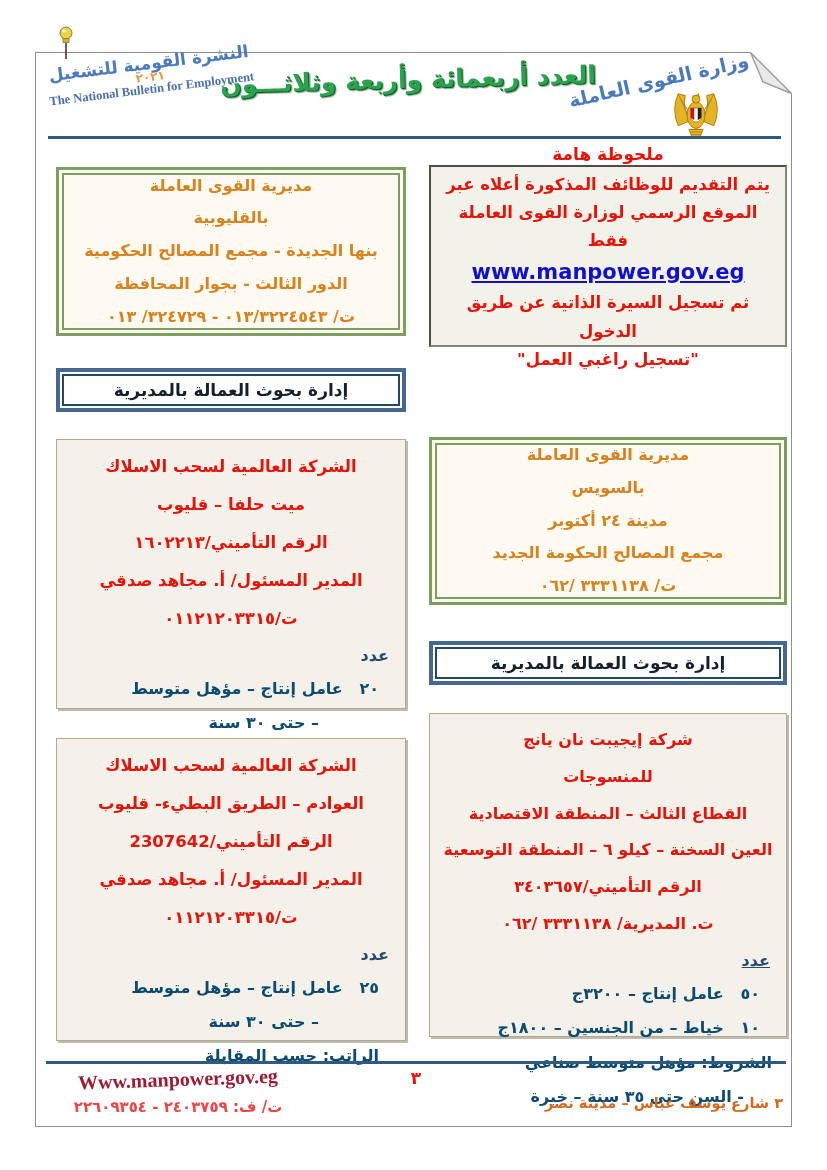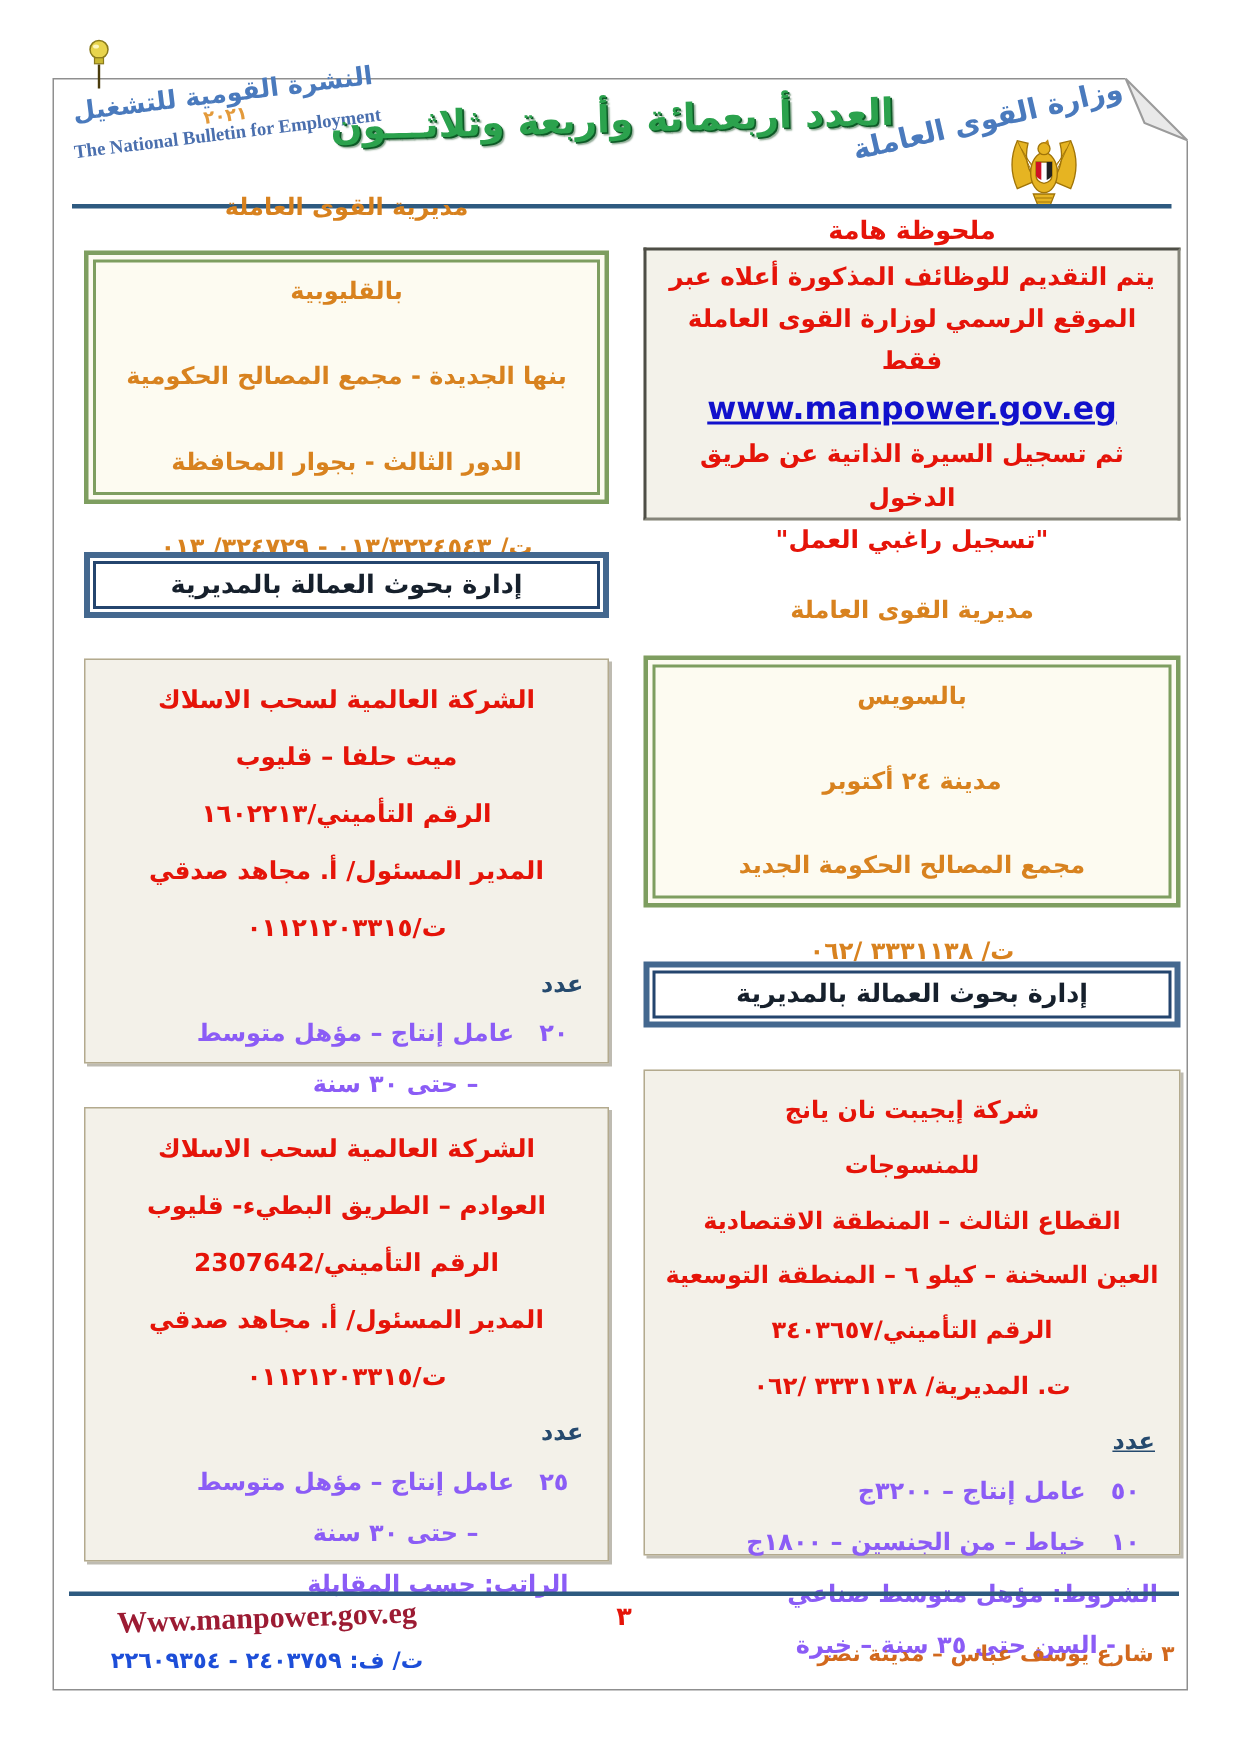--- a/index.html
+++ b/index.html
@@ -30,21 +30,21 @@
   .eagle{left:633px;top:39px;}
   .pushpin{left:21px;top:-27px;}
   .hdr-rule{left:12px;top:83px;width:733px;height:3px;background:#2e5a80;}
 
   
   .green-box{border:3px solid #7e9e60;background:#fdfbf1;padding:3px;}
   .green-inner{
     border:2px solid #7e9e60;height:100%;box-sizing:border-box;
     display:flex;flex-direction:column;justify-content:center;
     direction:rtl;text-align:center;font-weight:bold;font-size:16px;
-    color:#d8821f;line-height:2.05;gap:24px;
+    color:#d8821f;line-height:2.05;
   }
   .box-qalyubia{left:20px;top:114px;width:350px;height:169px;}
   .box-suez{left:393px;top:384px;width:358px;height:168px;}
 
   
   .banner{border:4px solid #44688f;background:#ffffff;padding:2px;}
   .banner-inner{
     border:2px solid #24456e;text-align:center;direction:rtl;
     font-weight:bold;font-size:17px;color:#16202c;padding:4px 0;
   }
@@ -56,40 +56,40 @@
     border:1px solid #b3aa8e;background:#f3f1e9;direction:rtl;
     box-shadow:2px 2px 0 rgba(125,120,100,.5);padding:8px 6px 10px;
   }
   .job-l1{left:20px;top:386px;width:350px;height:270px;}
   .job-l2{left:20px;top:685px;width:350px;height:303px;}
   .job-r{left:393px;top:660px;width:358px;height:324px;}
   .red-line{text-align:center;font-weight:bold;font-size:16.5px;color:#e51409;line-height:2.3;}
   .job-r .red-line{font-size:16px;}
   .count-label{text-align:right;padding-right:10px;font-weight:bold;font-size:16px;color:#254a6e;line-height:2;margin-top:2px;}
   .count-label.u{text-decoration:underline;}
-  .detail{ text-align:right;font-weight:bold;font-size:16px;color:#8b5cf6;line-height:2.15;padding-right:20px;}
+  .detail{ text-align:right;font-weight:bold;font-size:16px;color:#0c4a6e;line-height:2.15;padding-right:20px;}
   .detail.ind{padding-right:80px;}
   .detail.ind2{padding-right:36px;}
   .detail.flush{padding-right:8px;}
 
   
   .note-box{
     left:393px;top:112px;width:358px;height:182px;
     border:2px solid;border-color:#4e4e46 #85857a #85857a #4e4e46;
     background:#f3f2ea;direction:rtl;text-align:center;color:#e51409;
     display:flex;flex-direction:column;justify-content:center;padding:4px 6px;
   }
   .note-title{font-weight:bold;font-size:17px;line-height:1.95;}
   .note-line{font-weight:bold;font-size:16.5px;line-height:1.72;}
   .note-link{font-weight:bold;font-size:21px;color:#1111cc;text-decoration:underline;direction:ltr;line-height:1.6;cursor:pointer;}
 
   
   .footer-rule{left:10px;top:1008px;width:740px;height:3px;background:#2e5a80;}
   .f-web{left:22px;top:1015px;width:240px;text-align:center;font-family:"Liberation Serif","DejaVu Serif",serif;font-weight:bold;font-size:20px;color:#9c1b33;transform:rotate(-2deg);white-space:nowrap;}
-  .f-phone{left:22px;top:1045px;width:240px;text-align:center;direction:rtl;font-weight:bold;font-size:15px;color:#1d4ed8;white-space:nowrap;}
+  .f-phone{left:22px;top:1045px;width:240px;text-align:center;direction:rtl;font-weight:bold;font-size:15px;color:#ef4444;white-space:nowrap;}
   .f-page{left:363px;top:1015px;width:34px;text-align:center;font-weight:bold;font-size:17px;color:#e51409;}
   .f-dept{right:8px;top:1014px;width:270px;text-align:center;direction:rtl;font-weight:bold;font-size:17.5px;color:#9c1b33;white-space:nowrap;text-shadow:0 0 1px #55101d;}
   .f-addr{right:8px;top:1042px;width:270px;text-align:right;direction:rtl;font-weight:bold;font-size:14.5px;color:#d2691e;white-space:nowrap;}
 
   .fold{right:-1px;top:-1px;}
 </style>
 </head>
 <body>
 
 <div class="page">

